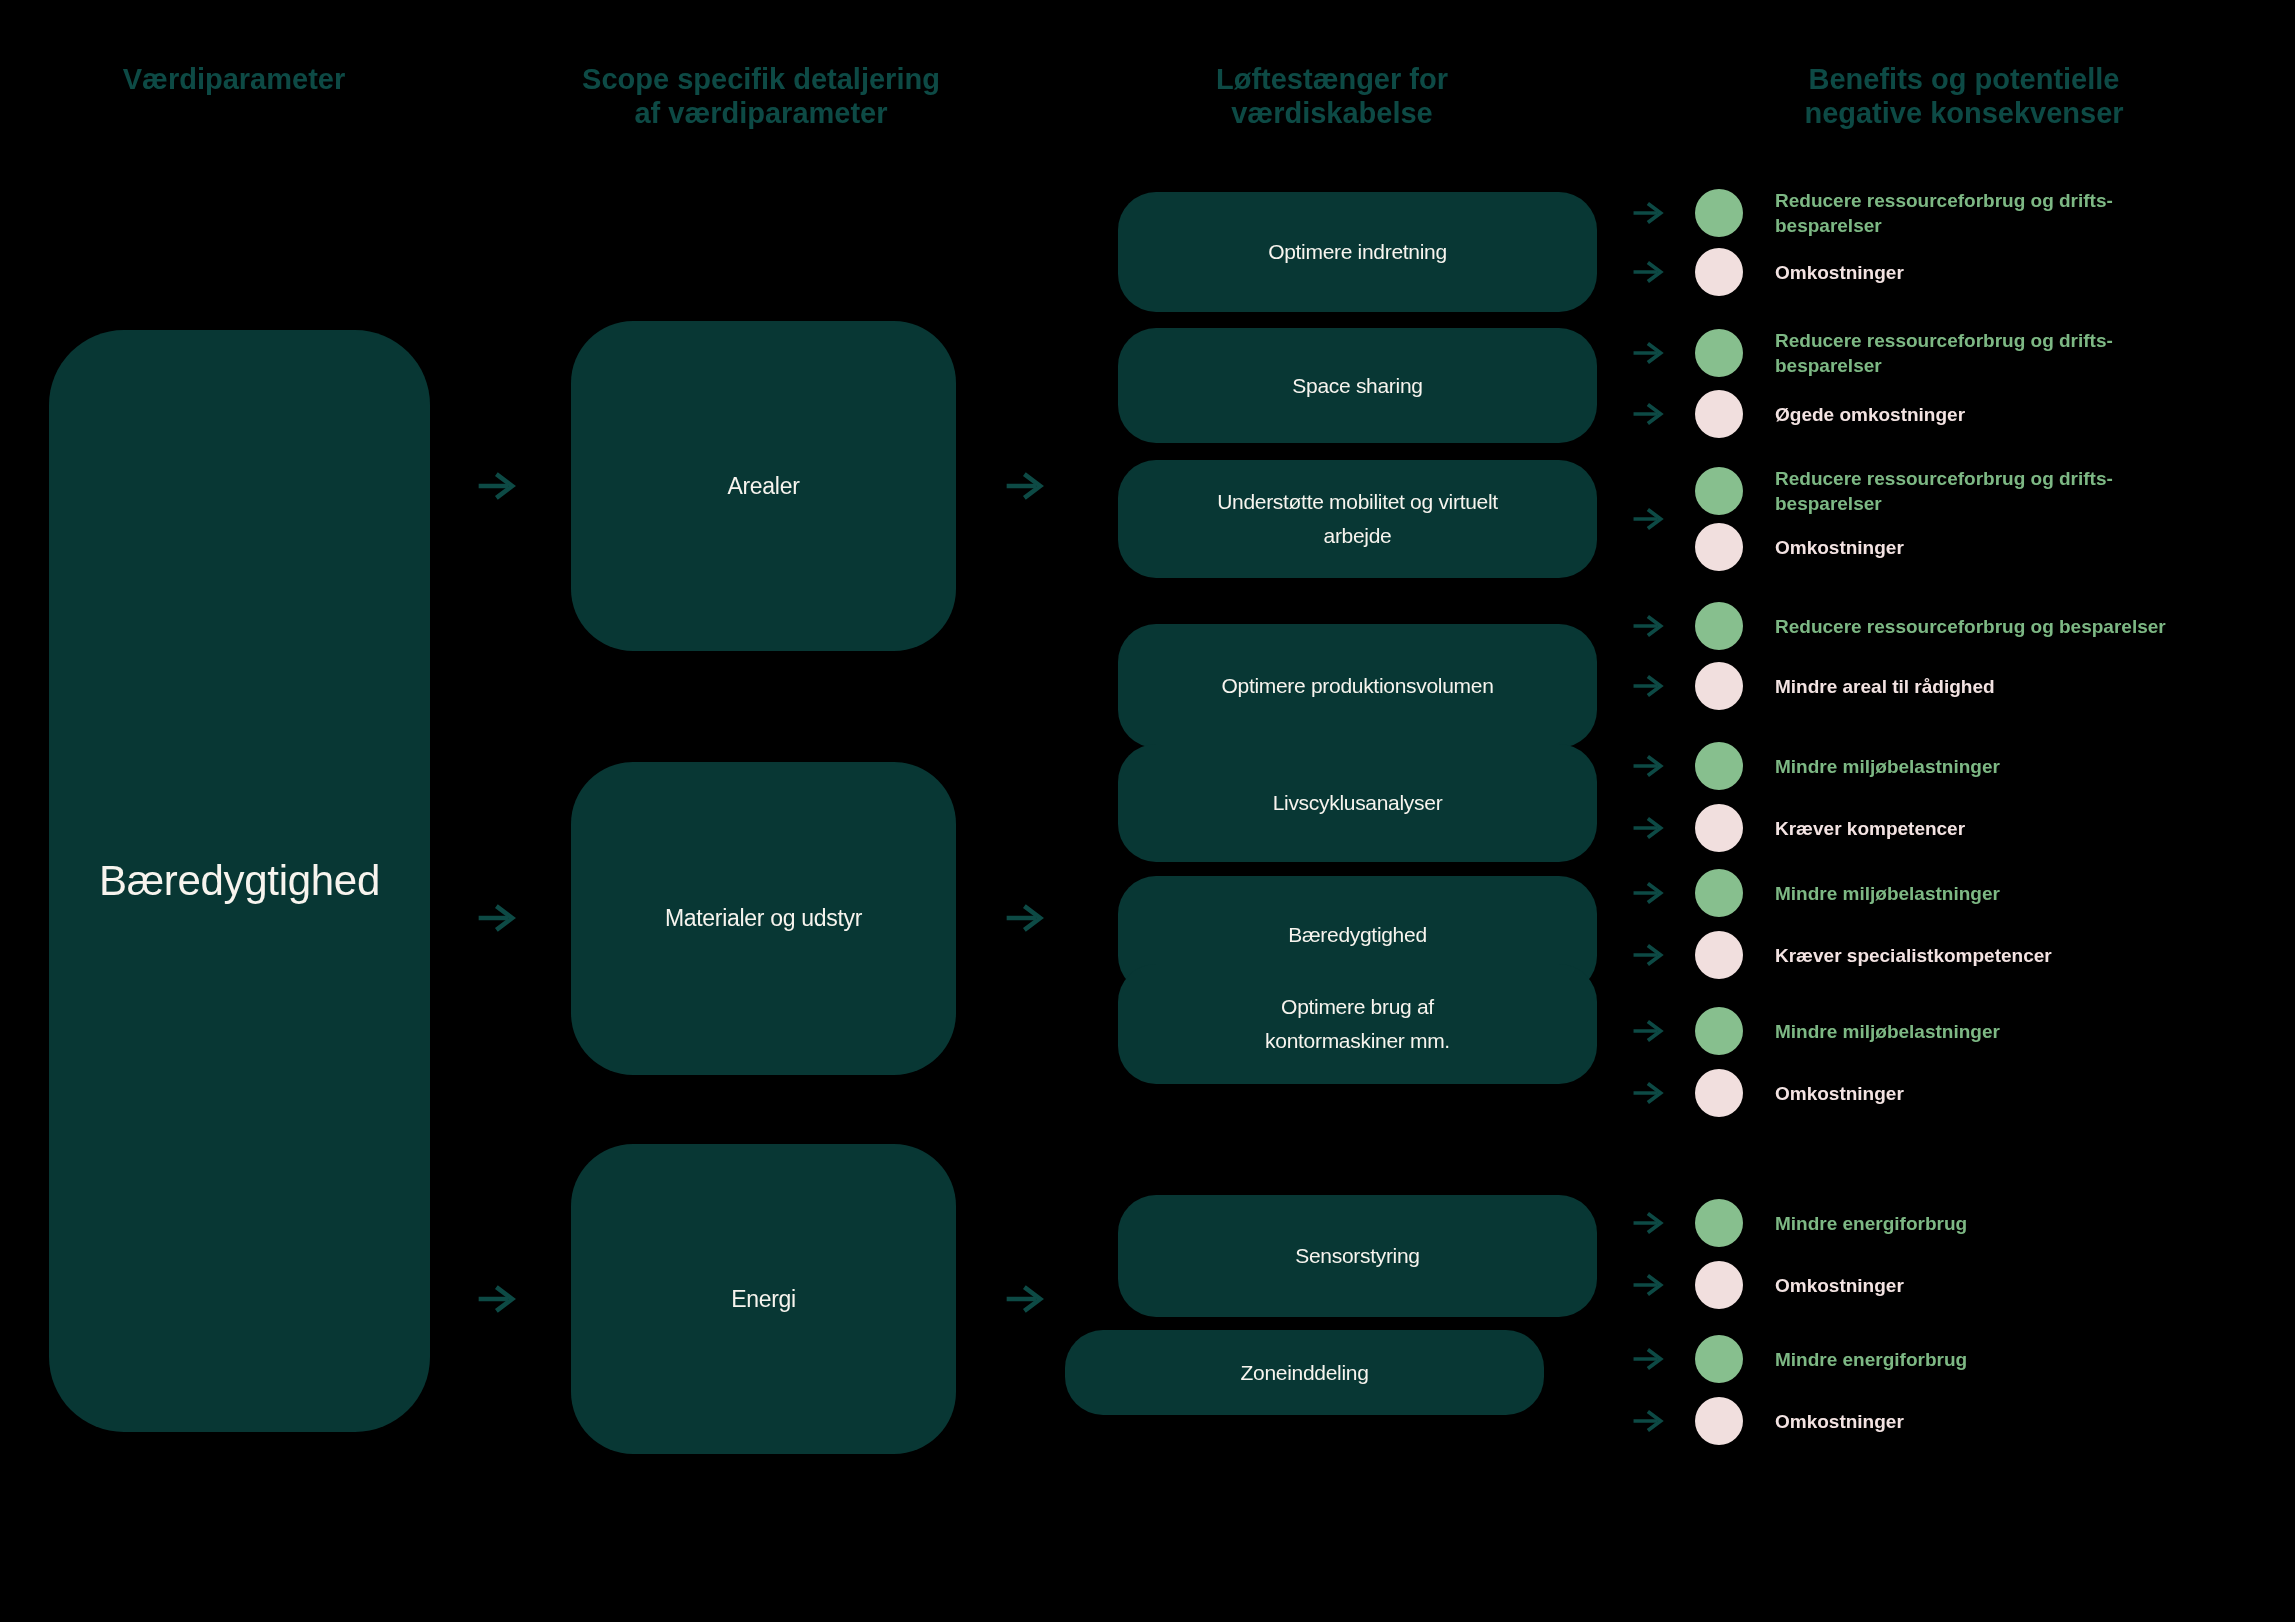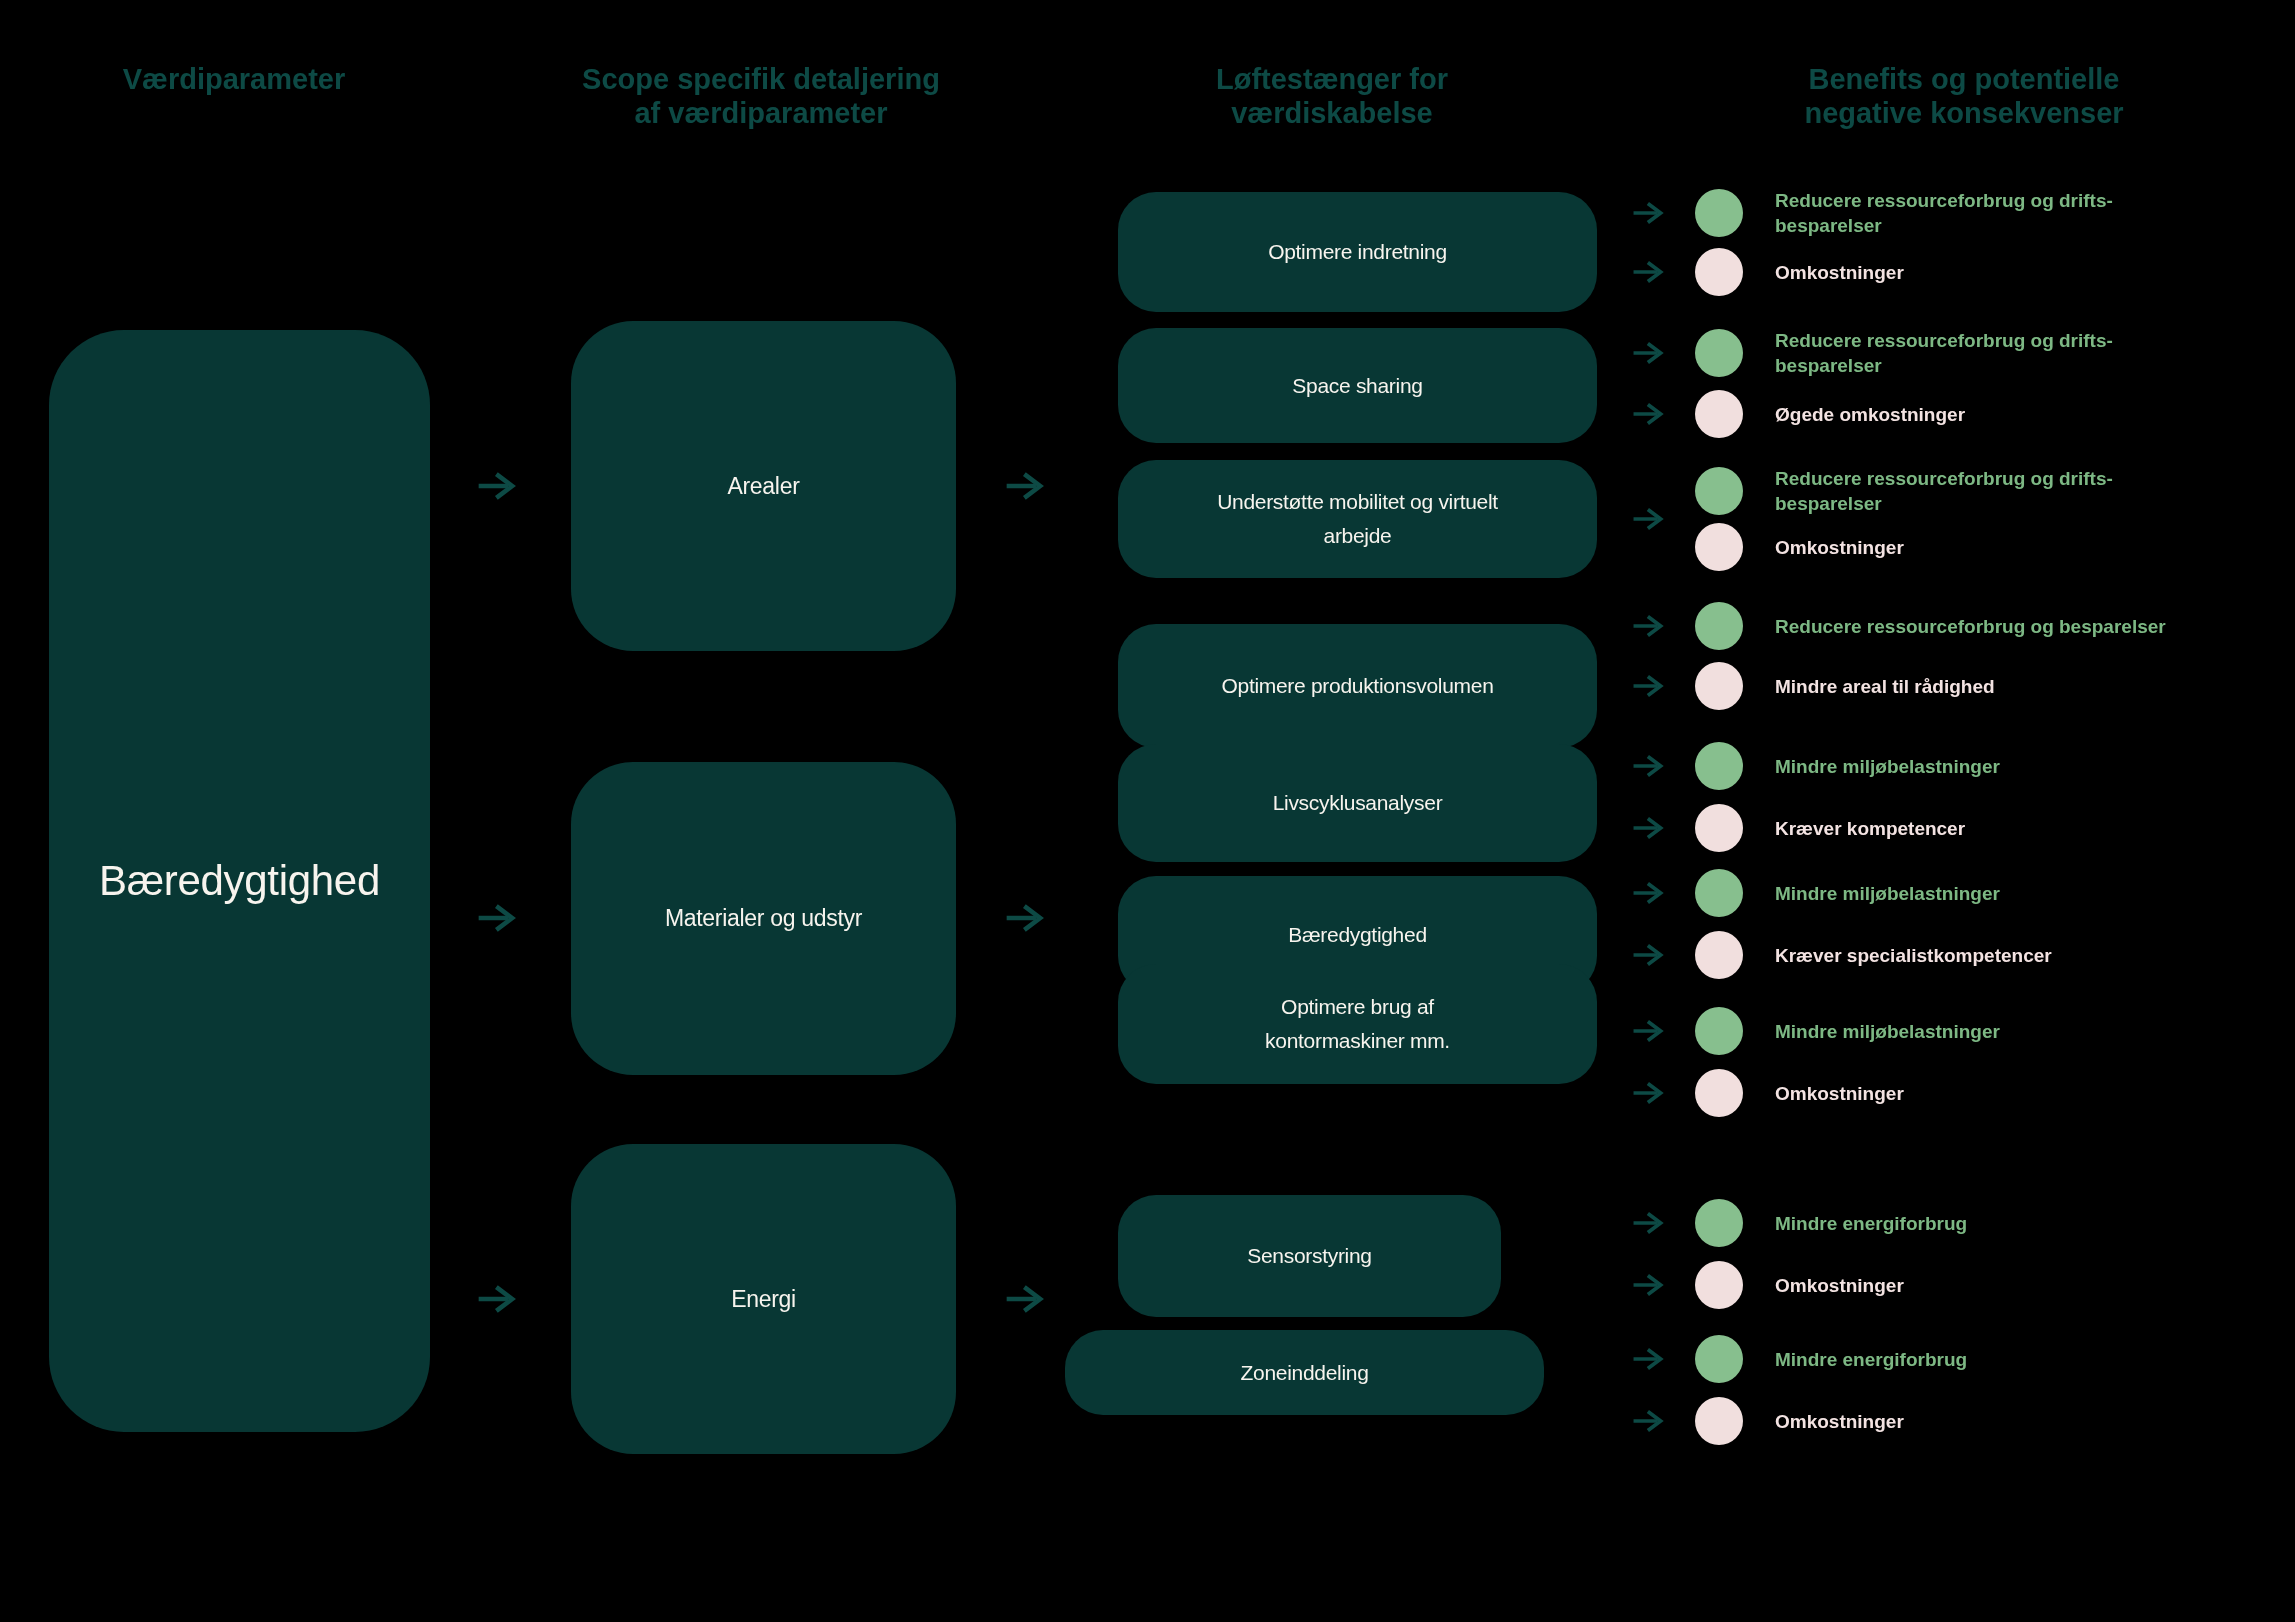--- a/index.html
+++ b/index.html
@@ -150,21 +150,21 @@
         <div>
           <div>Bæredygtighed</div>
         </div>
       </div>
       <div class="box leverbox" style="left: 1118px; top: 964px; width: 479px; height: 120px;">
         <div>
           <div>Optimere brug af</div>
           <div>kontormaskiner mm.</div>
         </div>
       </div>
-      <div class="box leverbox" style="left: 1118px; top: 1195px; width: 383px; height: 122px; justify-content: center;">
+      <div class="box leverbox" style="left: 1118px; top: 1195px; width: 479px; height: 122px; justify-content: center;">
         <div>
           <div>Sensorstyring</div>
         </div>
       </div>
       <div class="box leverbox" style="left: 1065px; top: 1330px; width: 479px; height: 85px;">
         <div>
           <div>Zoneinddeling</div>
         </div>
       </div>
     </div>

